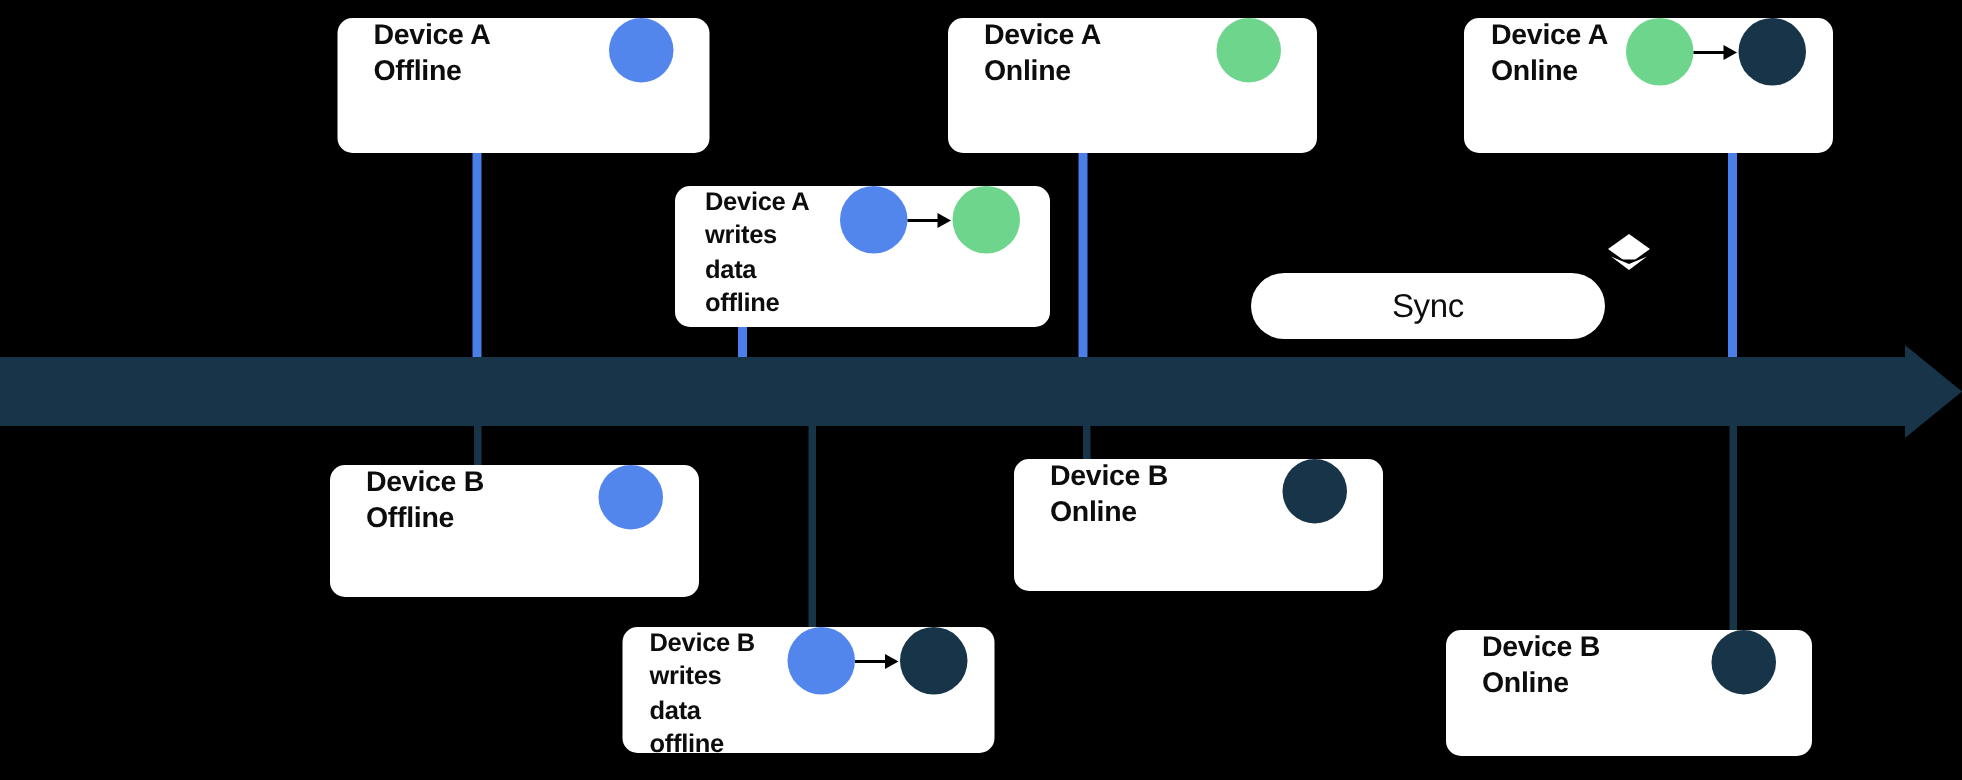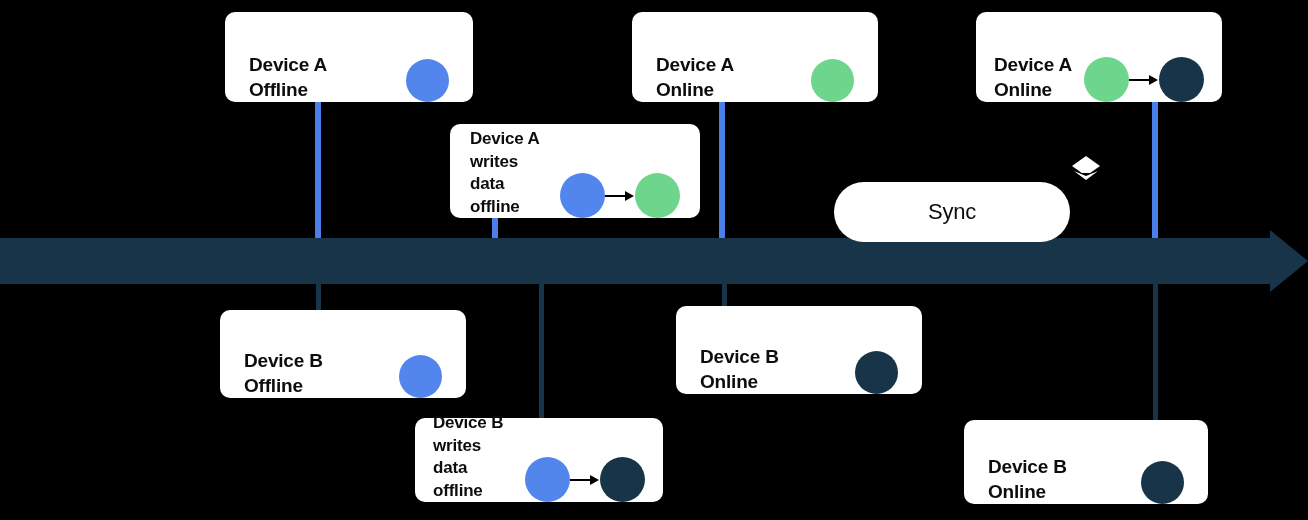--- a/index.html
+++ b/index.html
@@ -44,21 +44,21 @@
   .conn-blue { background: #4A7EE8; }
   .conn-navy { background: #173448; width: 5px; }
 
   
   .card {
     position: absolute;
     background: #ffffff;
     border-radius: 10px;
     box-sizing: border-box;
     display: flex;
-    align-items: flex-end;
+    align-items: flex-start;
     padding: 0 24px;
     z-index: 5;
   }
   .card-label {
     color: #0d0d0d;
     font-size: 19px;
     font-weight: bold;
     line-height: 1.28;
     white-space: pre-line;
     letter-spacing: -0.2px;
@@ -178,21 +178,21 @@
     <div class="card-visual">
       <span class="dot dot-md" style="background:#6DD58C;"></span>
       <span class="arrow-wrap">
         <span class="shaft"></span>
           <span class="head"></span>
       </span>
       <span class="dot dot-md" style="background:#173448;"></span>
     </div>
   </div>
 
-  <div class="sync-pill" style="left:834px; top:182px; width:236px; height:60px;">
+  <div class="sync-pill" style="left:834px; top:182px; width:236px; height:44px;">
     <span>Sync</span>
   </div>
   <div class="layers-icon" style="left:1068px; top:152px;">
     <svg width="36" height="36" viewBox="0 0 36 36" aria-hidden="true">
       <polygon points="18,4 32,14 18,24 4,14" fill="#ffffff"></polygon>
       <polygon points="18,21 31,21 18,31 5,21" fill="#000000"></polygon>
       <polygon points="18,24 30,19 18,28 6,19" fill="#ffffff"></polygon>
     </svg>
   </div>
 

